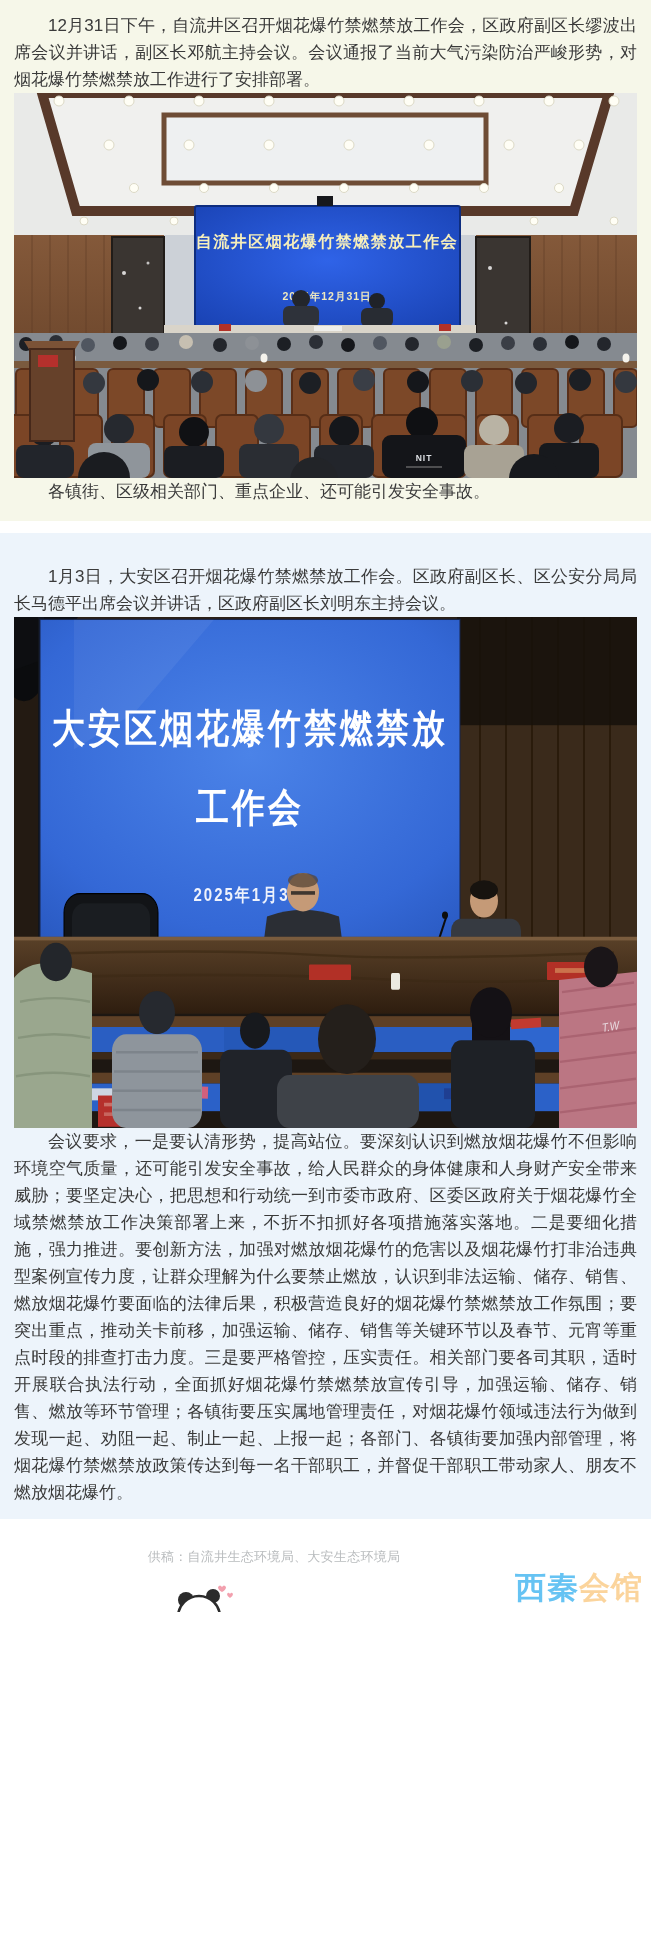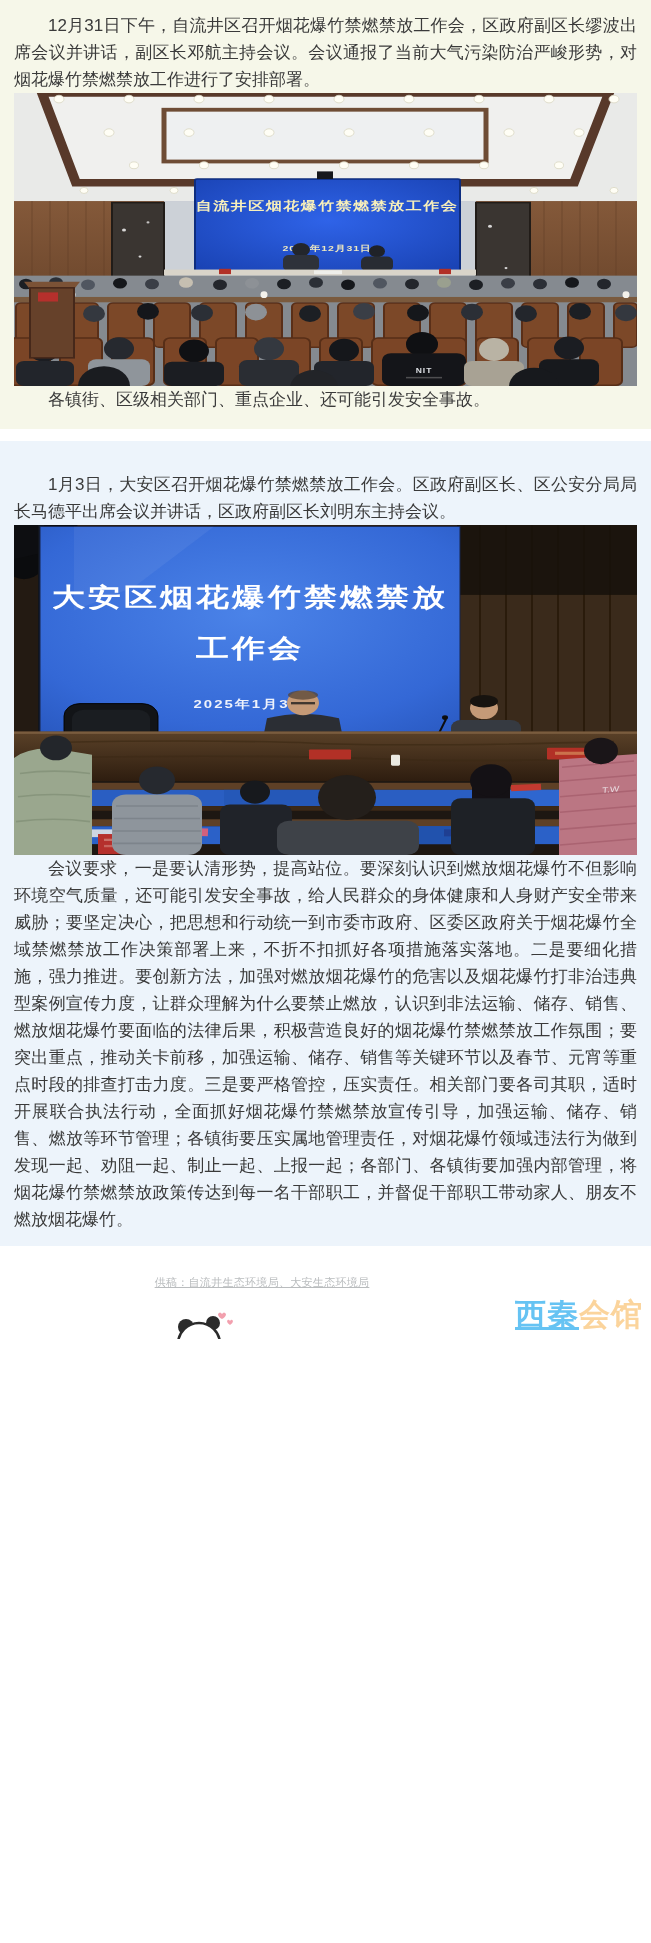--- a/index.html
+++ b/index.html
@@ -16,35 +16,35 @@
   .sec1{background:var(--section1_bg);padding:12px 14px 16px;}
   .sec2{background:var(--section2_bg);padding:30px 14px 13px;margin-top:12px;}
   p.para{
     margin:0;font-size:17px;line-height:27px;color:var(--text);
     text-align:justify;text-indent:2em;word-break:break-all;
   }
   .mt21{margin-top:21px;} .mt20{margin-top:20px;} .mt10{margin-top:10px;}
   .mt8{margin-top:8px;}
   figure.photo{margin:0;display:block;width:623px;overflow:hidden;}
   figure.photo svg{display:block;width:100%;height:100%;}
-  .fig1{height:293px;margin-top:9px;}
-  .fig2{height:330px;margin-top:3px;}
+  .fig1{height:385px;margin-top:9px;}
+  .fig2{height:511px;margin-top:3px;}
   .mt3{margin-top:3px;}
   svg text{font-family:"Liberation Sans","DejaVu Sans",sans-serif;}
   .footer{position:relative;width:651px;height:93px;background:#fff;}
   .byline{
-    position:absolute;top:29px;left:0;width:524px;text-align:center;
-    font-size:11px;letter-spacing:.3px;color:var(--byline_gray);text-decoration:underline;
+    position:absolute;top:29px;left:12px;width:524px;text-align:center;
+    font-size:13px;letter-spacing:.3px;color:var(--byline_gray);
   }
   .panda{position:absolute;left:172px;top:62px;width:62px;height:31px;}
   .watermark{
     position:absolute;right:8px;top:53px;font-size:31px;font-weight:bold;
     line-height:1;letter-spacing:1px;white-space:nowrap;
   }
-  .wm-blue{color:var(--watermark_blue);text-decoration:underline;}
+  .wm-blue{color:var(--watermark_blue);}
   .wm-orange{color:var(--watermark_orange);}
 </style>
 </head>
 <body>
 
 <div class="sec sec1">
   <p class="para">12月31日下午，自流井区召开烟花爆竹禁燃禁放工作会，区政府副区长缪波出席会议并讲话，副区长邓航主持会议。会议通报了当前大气污染防治严峻形势，对烟花爆竹禁燃禁放工作进行了安排部署。</p>
 
   <figure class="photo fig1">
     <svg viewBox="0 0 623 385" preserveAspectRatio="none">

